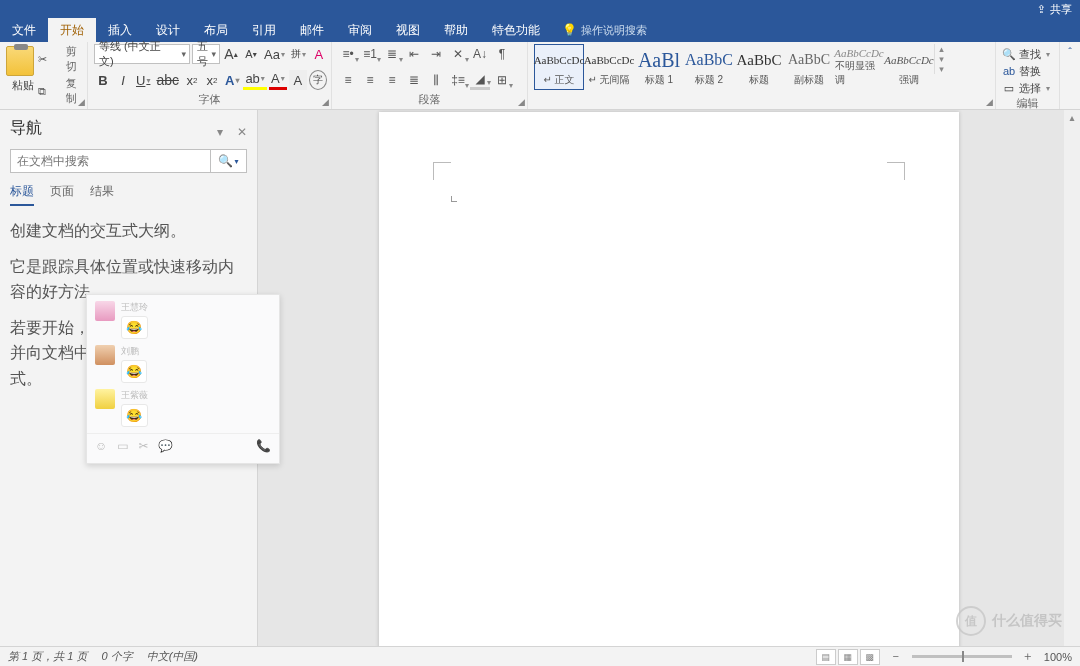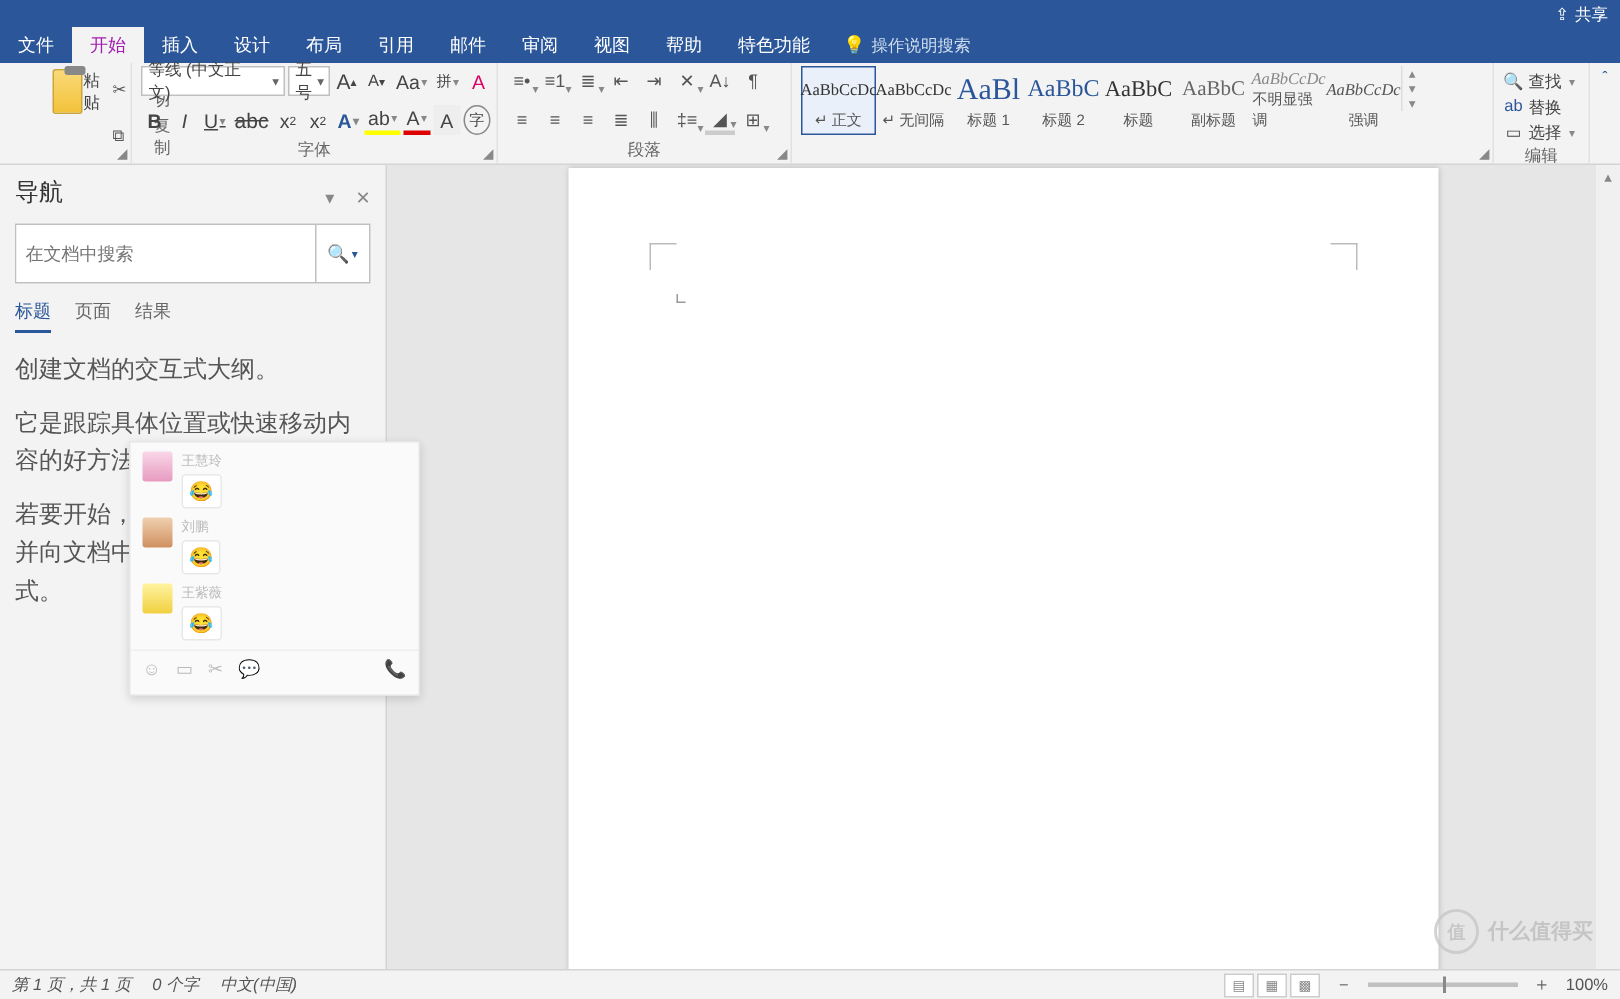--- a/index.html
+++ b/index.html
@@ -5,33 +5,33 @@
 * { margin: 0; padding: 0; box-sizing: border-box; font-family: "Microsoft YaHei", "Segoe UI", sans-serif; }
 body { width: 1080px; height: 666px; background: #e6e6e6; overflow: hidden; position: relative; }
 
 
 .titlebar { height: 18px; background: #2b579a; display: flex; align-items: center; justify-content: flex-end; padding: 0 8px; color: #fff; font-size: 11px; }
 .share-btn { display: flex; align-items: center; gap: 4px; cursor: pointer; }
 
 
 .menubar { height: 24px; background: #2b579a; display: flex; align-items: stretch; color: #fff; font-size: 12px; }
 .menu-tab { padding: 0 12px; display: flex; align-items: center; cursor: pointer; }
-.menu-tab.active { background: #f3f3f3; color: #a21caf; }
+.menu-tab.active { background: #f3f3f3; color: #a16207; }
 .tell-me { display: flex; align-items: center; gap: 4px; padding: 0 10px; color: #d0dff0; font-size: 11px; }
 .bulb { font-size: 12px; }
 
 
 .ribbon { height: 68px; background: #f3f3f3; border-bottom: 1px solid #d4d4d4; display: flex; font-size: 11px; color: #444; }
 .ribbon-group { border-right: 1px solid #e1e1e1; padding: 2px 6px 0 6px; display: flex; flex-direction: column; justify-content: space-between; position: relative; }
 .group-label { text-align: center; font-size: 11px; color: #666; padding-bottom: 2px; }
 .group-body { flex: 1; display: flex; align-items: flex-start; gap: 4px; }
 .group-dlg { position: absolute; right: 2px; bottom: 2px; font-size: 9px; color: #888; cursor: pointer; }
 
 
-.paste-btn { display: flex; flex-direction: row; align-items: flex-end; width: 36px; cursor: pointer; margin-left: 29px; }
+.paste-btn { display: flex; flex-direction: column; align-items: flex-end; width: 36px; cursor: pointer; }
 .paste-icon { width: 28px; height: 30px; background: linear-gradient(#f9d978,#f3c23a); border: 1px solid #cda53a; border-radius: 2px; position: relative; margin-top: 2px;}
 .paste-icon::before { content:""; position:absolute; top:-3px; left:7px; width:14px; height:6px; background:#888; border-radius:2px;}
 .clip-small { display:flex; flex-direction:column; gap:2px; font-size:11px; color:#666; }
 .clip-small div { display:flex; align-items:center; gap:18px; cursor:pointer; }
 .mini-icon { width:14px; height:12px; display:inline-block; }
 .scissors::before{content:"✂";font-size:11px;color:#555;}
 .copy::before{content:"⧉";font-size:11px;color:#555;}
 .brush::before{content:"✎";font-size:11px;color:#555;}
 
 
@@ -65,21 +65,21 @@
 
 
 .main { position:absolute; top:110px; bottom:20px; left:0; right:0; display:flex; }
 
 
 .navpane { width:258px; background:#f3f3f3; border-right:1px solid #d4d4d4; padding:8px 10px; font-size:12px; color:#333; position:relative;}
 .nav-header{display:flex; justify-content:space-between; align-items:flex-end; margin-bottom:10px;}
 .nav-title{font-size:16px; color:#333;}
 .nav-ctrl{display:flex; gap:14px; color:#888; font-size:12px;}
 .nav-ctrl span{cursor:pointer;}
-.nav-search{display:flex; border:1px solid #c0c0c0; background:#fff; height:40px; margin-bottom:10px;}
+.nav-search{display:flex; border:1px solid #c0c0c0; background:#fff; height:24px; margin-bottom:10px;}
 .nav-search input{flex:1; border:none; outline:none; padding:0 6px; font-size:12px;}
 .nav-search-btn{width:36px; border-left:1px solid #c0c0c0; display:flex; align-items:center; justify-content:center; color:#2b579a; cursor:pointer; font-size:12px; gap:1px;}
 .nav-tabs{display:flex; gap:16px; font-size:12px; margin-bottom:12px;}
 .nav-tab{color:#666; cursor:pointer; padding-bottom:4px;}
 .nav-tab.active{color:#2b579a; border-bottom:2px solid #2b579a;}
 .nav-body p{font-size:16px; color:#555; line-height:1.6; margin-bottom:10px;}
 
 
 .canvas { flex:1; background:#e6e6e6; overflow:hidden; position:relative; display:flex; justify-content:center; }
 .page { width:580px; height:820px; background:#fff; margin-top:2px; box-shadow:0 0 4px rgba(0,0,0,0.2); position:relative;}

